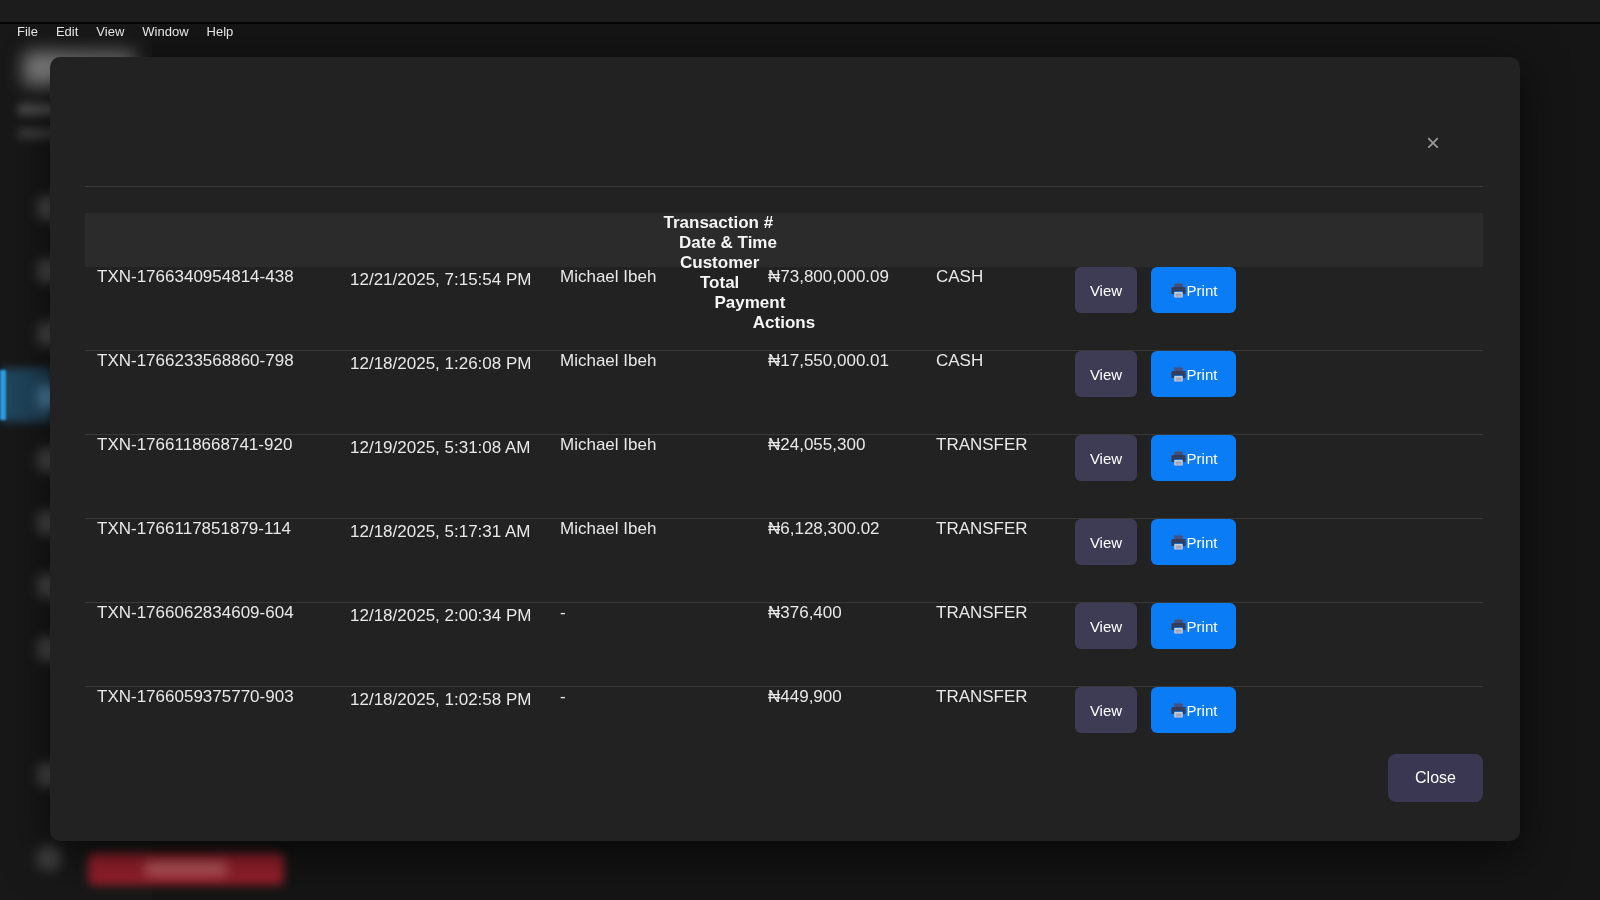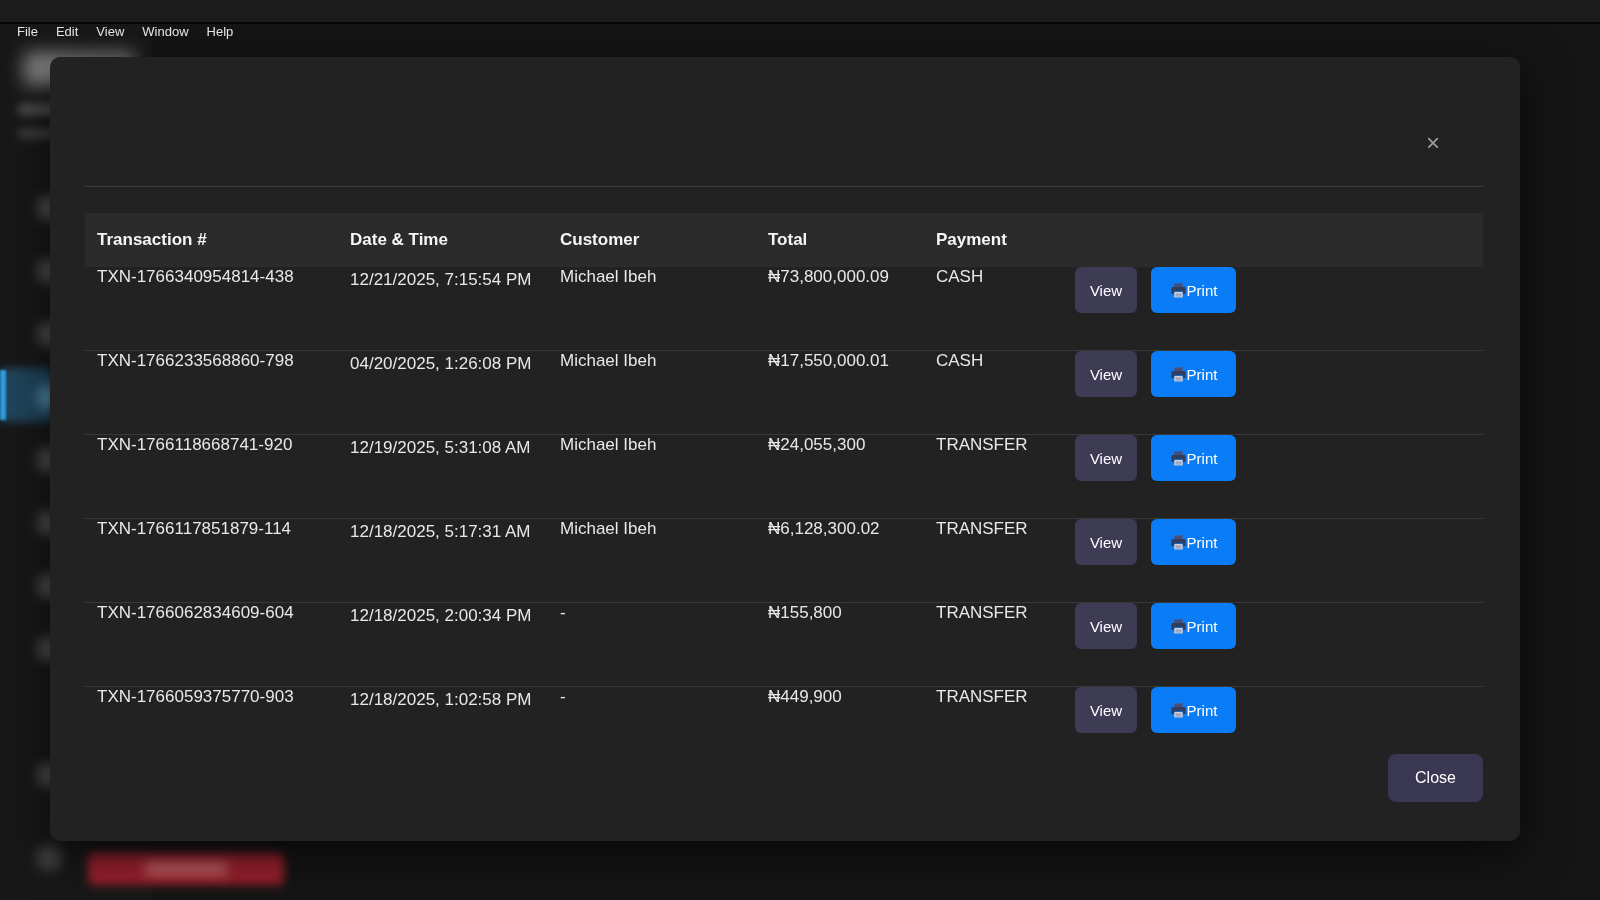--- a/index.html
+++ b/index.html
@@ -35,21 +35,21 @@
   
   .modal { position:absolute; left:50px; top:57px; width:1470px; height:784px; background:#222222;
            border-radius:10px; z-index:20; box-shadow:0 12px 48px rgba(0,0,0,.65); }
   .modal-title { position:absolute; left:70px; top:77px; font-size:24px; font-weight:700;
                  color:#f2f2f2; letter-spacing:.2px; }
   .close-x { position:absolute; right:80px; top:74px; font-size:24px; color:#9a9a9a; line-height:24px;
              cursor:pointer; font-weight:400; }
   .title-divider { position:absolute; left:35px; top:129px; width:1398px; height:1px; background:#3a3a3a; }
 
   .table-wrap { position:absolute; left:35px; top:156px; width:1398px; height:527px; overflow:hidden; }
-  .t-head { display:flex; align-items:center; height:54px; background:#2b2b2b; }
+  .t-head { display:flex; align-items:center; height:54px; background:#2b2b2b;flex-direction:column; }
   .t-head .hc { font-size:17px; font-weight:700; color:#f5f5f5; }
   .t-row { display:flex; align-items:flex-start; height:84px; border-bottom:1px solid #383838; }
   .t-row .cell { font-size:17px; color:#e8e8e8; }
 
   .col-txn   { width:265px; padding-left:12px; }
   .col-date  { width:210px; }
   .col-cust  { width:208px; }
   .col-total { width:168px; }
   .col-pay   { width:139px; }
   .col-act   { flex:1; display:flex; align-items:center; gap:14px; }
@@ -99,20 +99,21 @@
     <div class="close-x">×</div>
     <div class="title-divider"></div>
 
     <div class="table-wrap">
       <div class="t-head">
         <span class="hc col-txn">Transaction #</span>
         <span class="hc col-date">Date &amp; Time</span>
         <span class="hc col-cust">Customer</span>
         <span class="hc col-total">Total</span>
         <span class="hc col-pay">Payment</span>
+        <span class="hc col-act">Actions</span>
       </div>
       <div id="table-body">
   <div class="t-row">
     <span class="cell col-txn">TXN-1766340954814-438</span>
     <span class="cell col-date"><span class="date-text">12/21/2025, 7:15:54 PM</span></span>
     <span class="cell col-cust">Michael Ibeh</span>
     <span class="cell col-total">₦73,800,000.09</span>
     <span class="cell col-pay">CASH</span>
     <span class="cell col-act">
       <button class="btn-view">View</button>
@@ -124,21 +125,21 @@
           <rect x="8" y="16.5" width="8" height="1.4" fill="#8b90a6"></rect>
           <rect x="8" y="19" width="8" height="1.4" fill="#8b90a6"></rect>
         </svg>
         <span>Print</span>
       </button>
     </span>
   </div>
 
   <div class="t-row">
     <span class="cell col-txn">TXN-1766233568860-798</span>
-    <span class="cell col-date"><span class="date-text">04/20/2025, 1:26:08 PM</span></span>
+    <span class="cell col-date"><span class="date-text">12/18/2025, 1:26:08 PM</span></span>
     <span class="cell col-cust">Michael Ibeh</span>
     <span class="cell col-total">₦17,550,000.01</span>
     <span class="cell col-pay">CASH</span>
     <span class="cell col-act">
       <button class="btn-view">View</button>
       <button class="btn-print">
         <svg width="17" height="17" viewBox="0 0 24 24" aria-hidden="true">
           <rect x="6" y="2" width="12" height="5" fill="#46507a"></rect>
           <path d="M4 7h16a2 2 0 0 1 2 2v8h-4v-4H6v4H2V9a2 2 0 0 1 2-2z" fill="#343c5e"></path>
           <rect x="6" y="14" width="12" height="8" rx="1" fill="#c9cede"></rect>
@@ -189,21 +190,21 @@
         </svg>
         <span>Print</span>
       </button>
     </span>
   </div>
 
   <div class="t-row">
     <span class="cell col-txn">TXN-1766062834609-604</span>
     <span class="cell col-date"><span class="date-text">12/18/2025, 2:00:34 PM</span></span>
     <span class="cell col-cust">-</span>
-    <span class="cell col-total">₦155,800</span>
+    <span class="cell col-total">₦376,400</span>
     <span class="cell col-pay">TRANSFER</span>
     <span class="cell col-act">
       <button class="btn-view">View</button>
       <button class="btn-print">
         <svg width="17" height="17" viewBox="0 0 24 24" aria-hidden="true">
           <rect x="6" y="2" width="12" height="5" fill="#46507a"></rect>
           <path d="M4 7h16a2 2 0 0 1 2 2v8h-4v-4H6v4H2V9a2 2 0 0 1 2-2z" fill="#343c5e"></path>
           <rect x="6" y="14" width="12" height="8" rx="1" fill="#c9cede"></rect>
           <rect x="8" y="16.5" width="8" height="1.4" fill="#8b90a6"></rect>
           <rect x="8" y="19" width="8" height="1.4" fill="#8b90a6"></rect>

